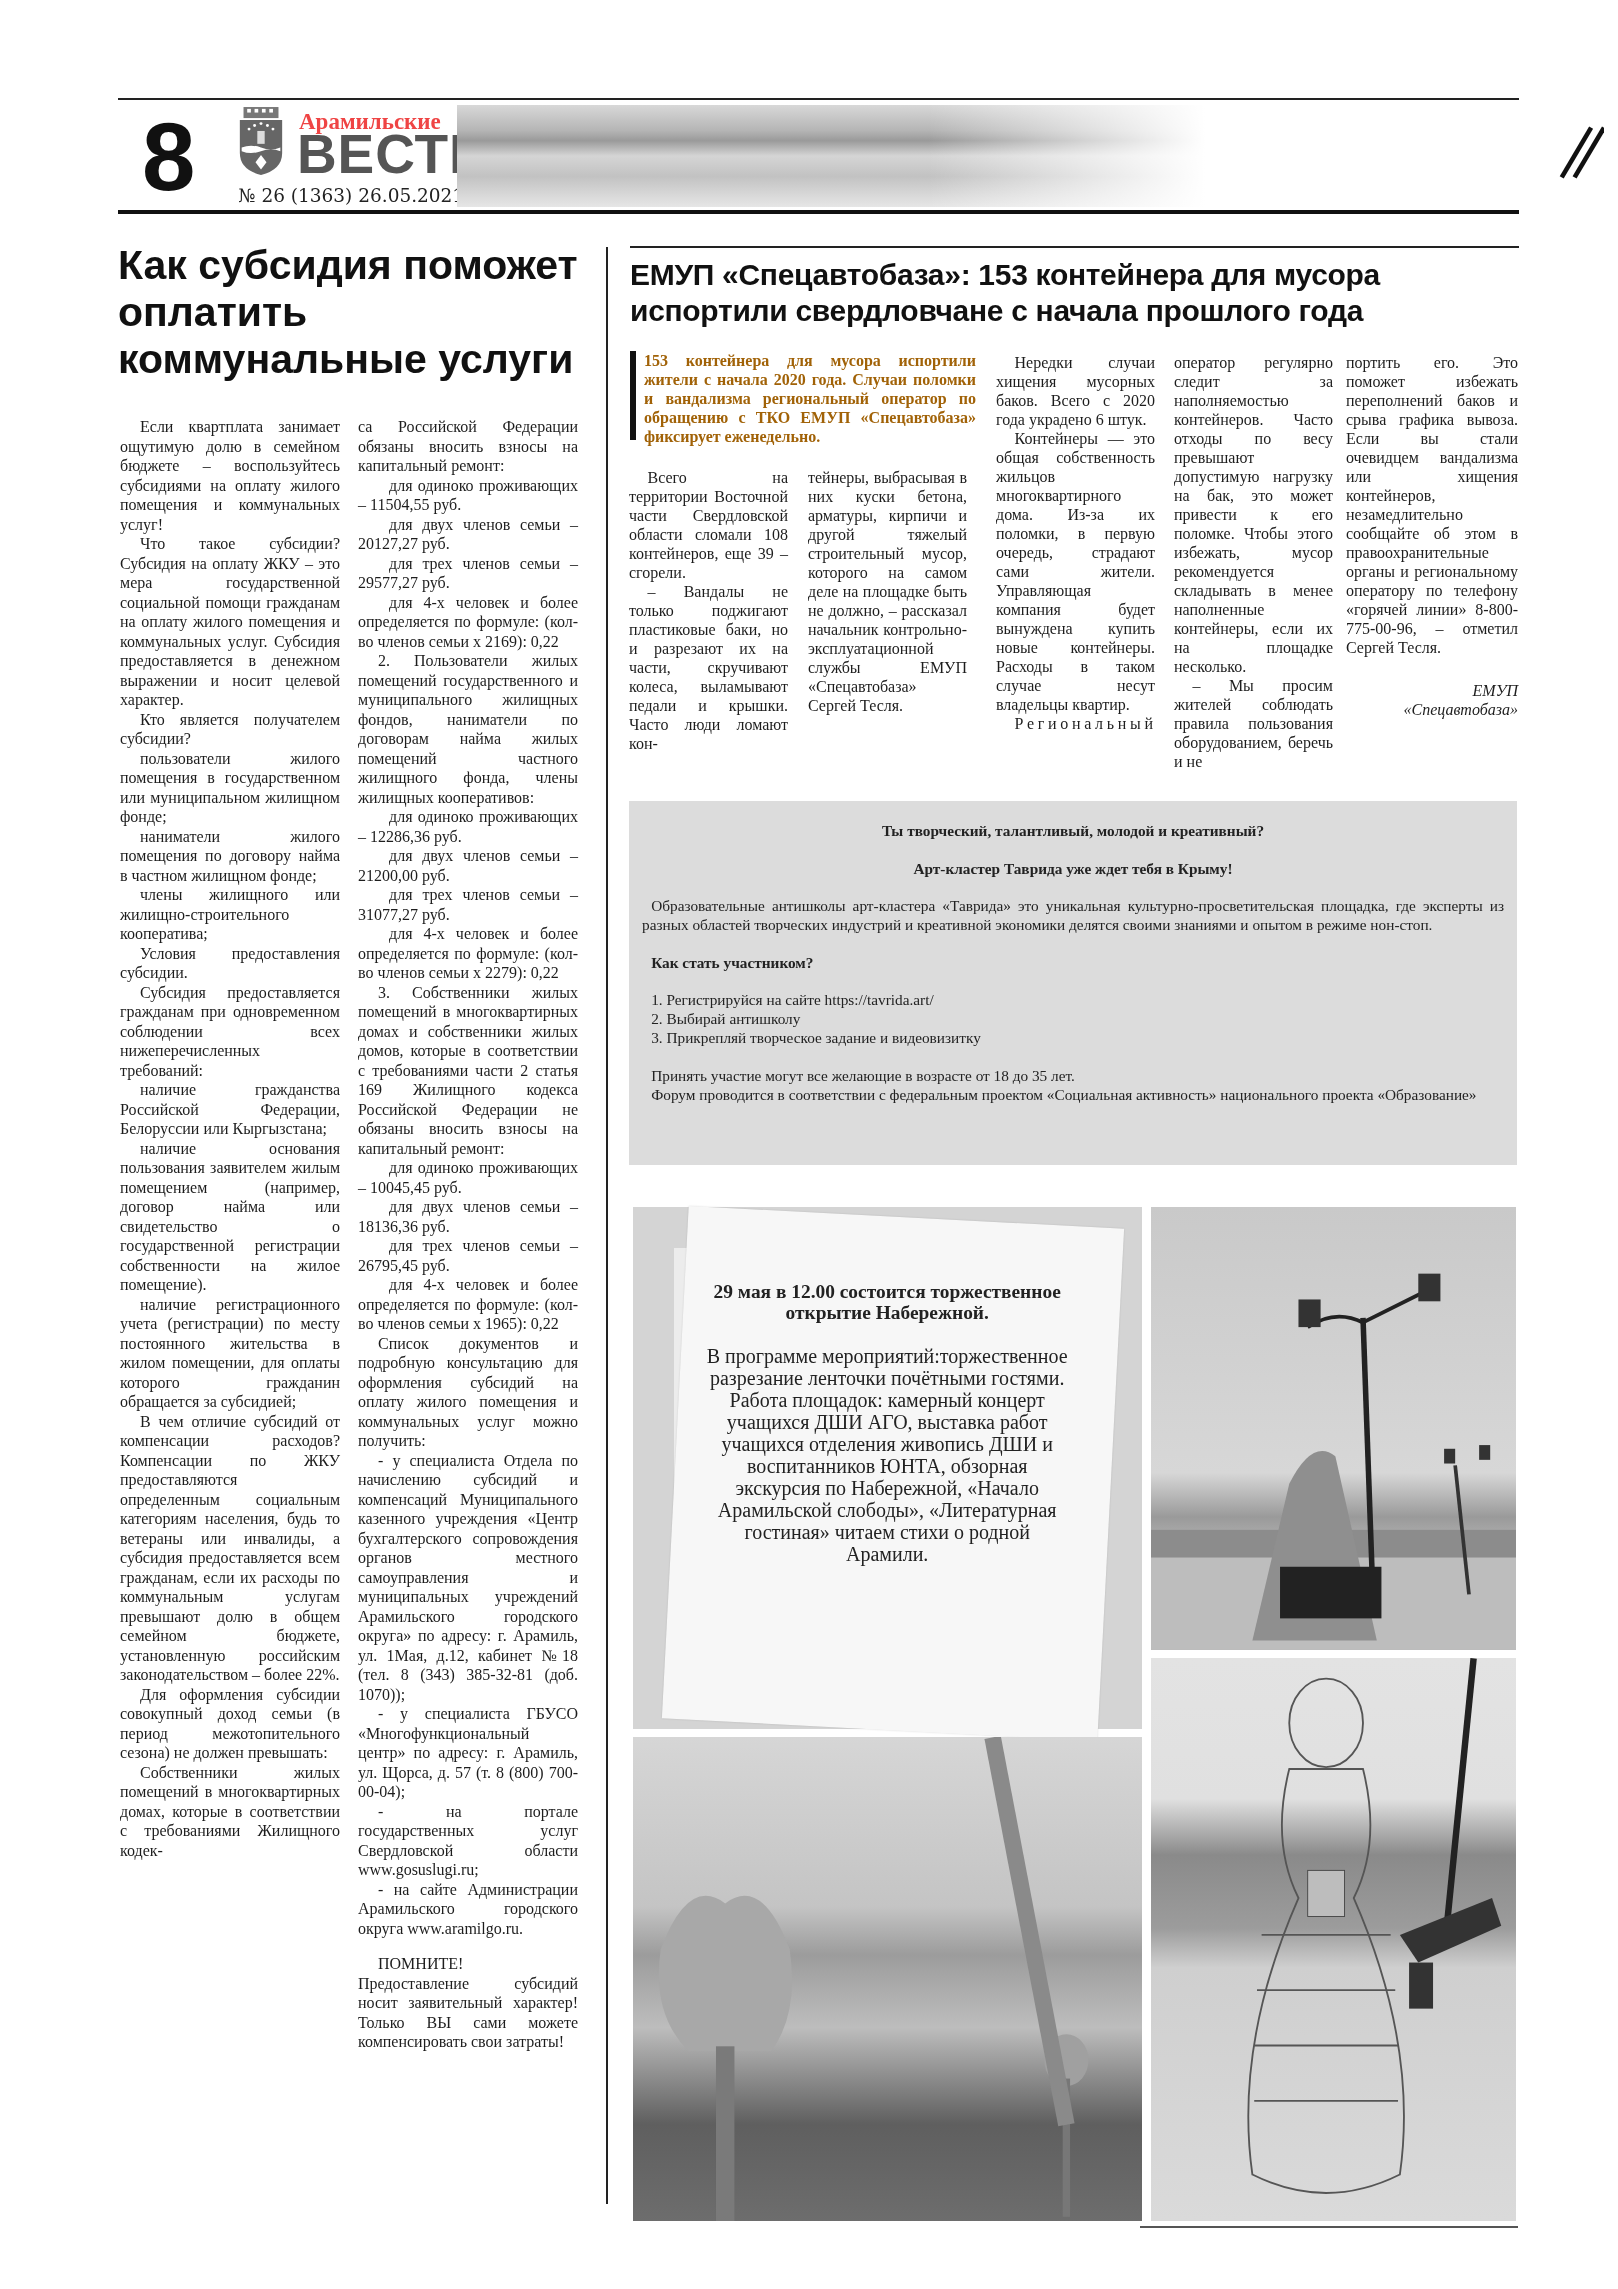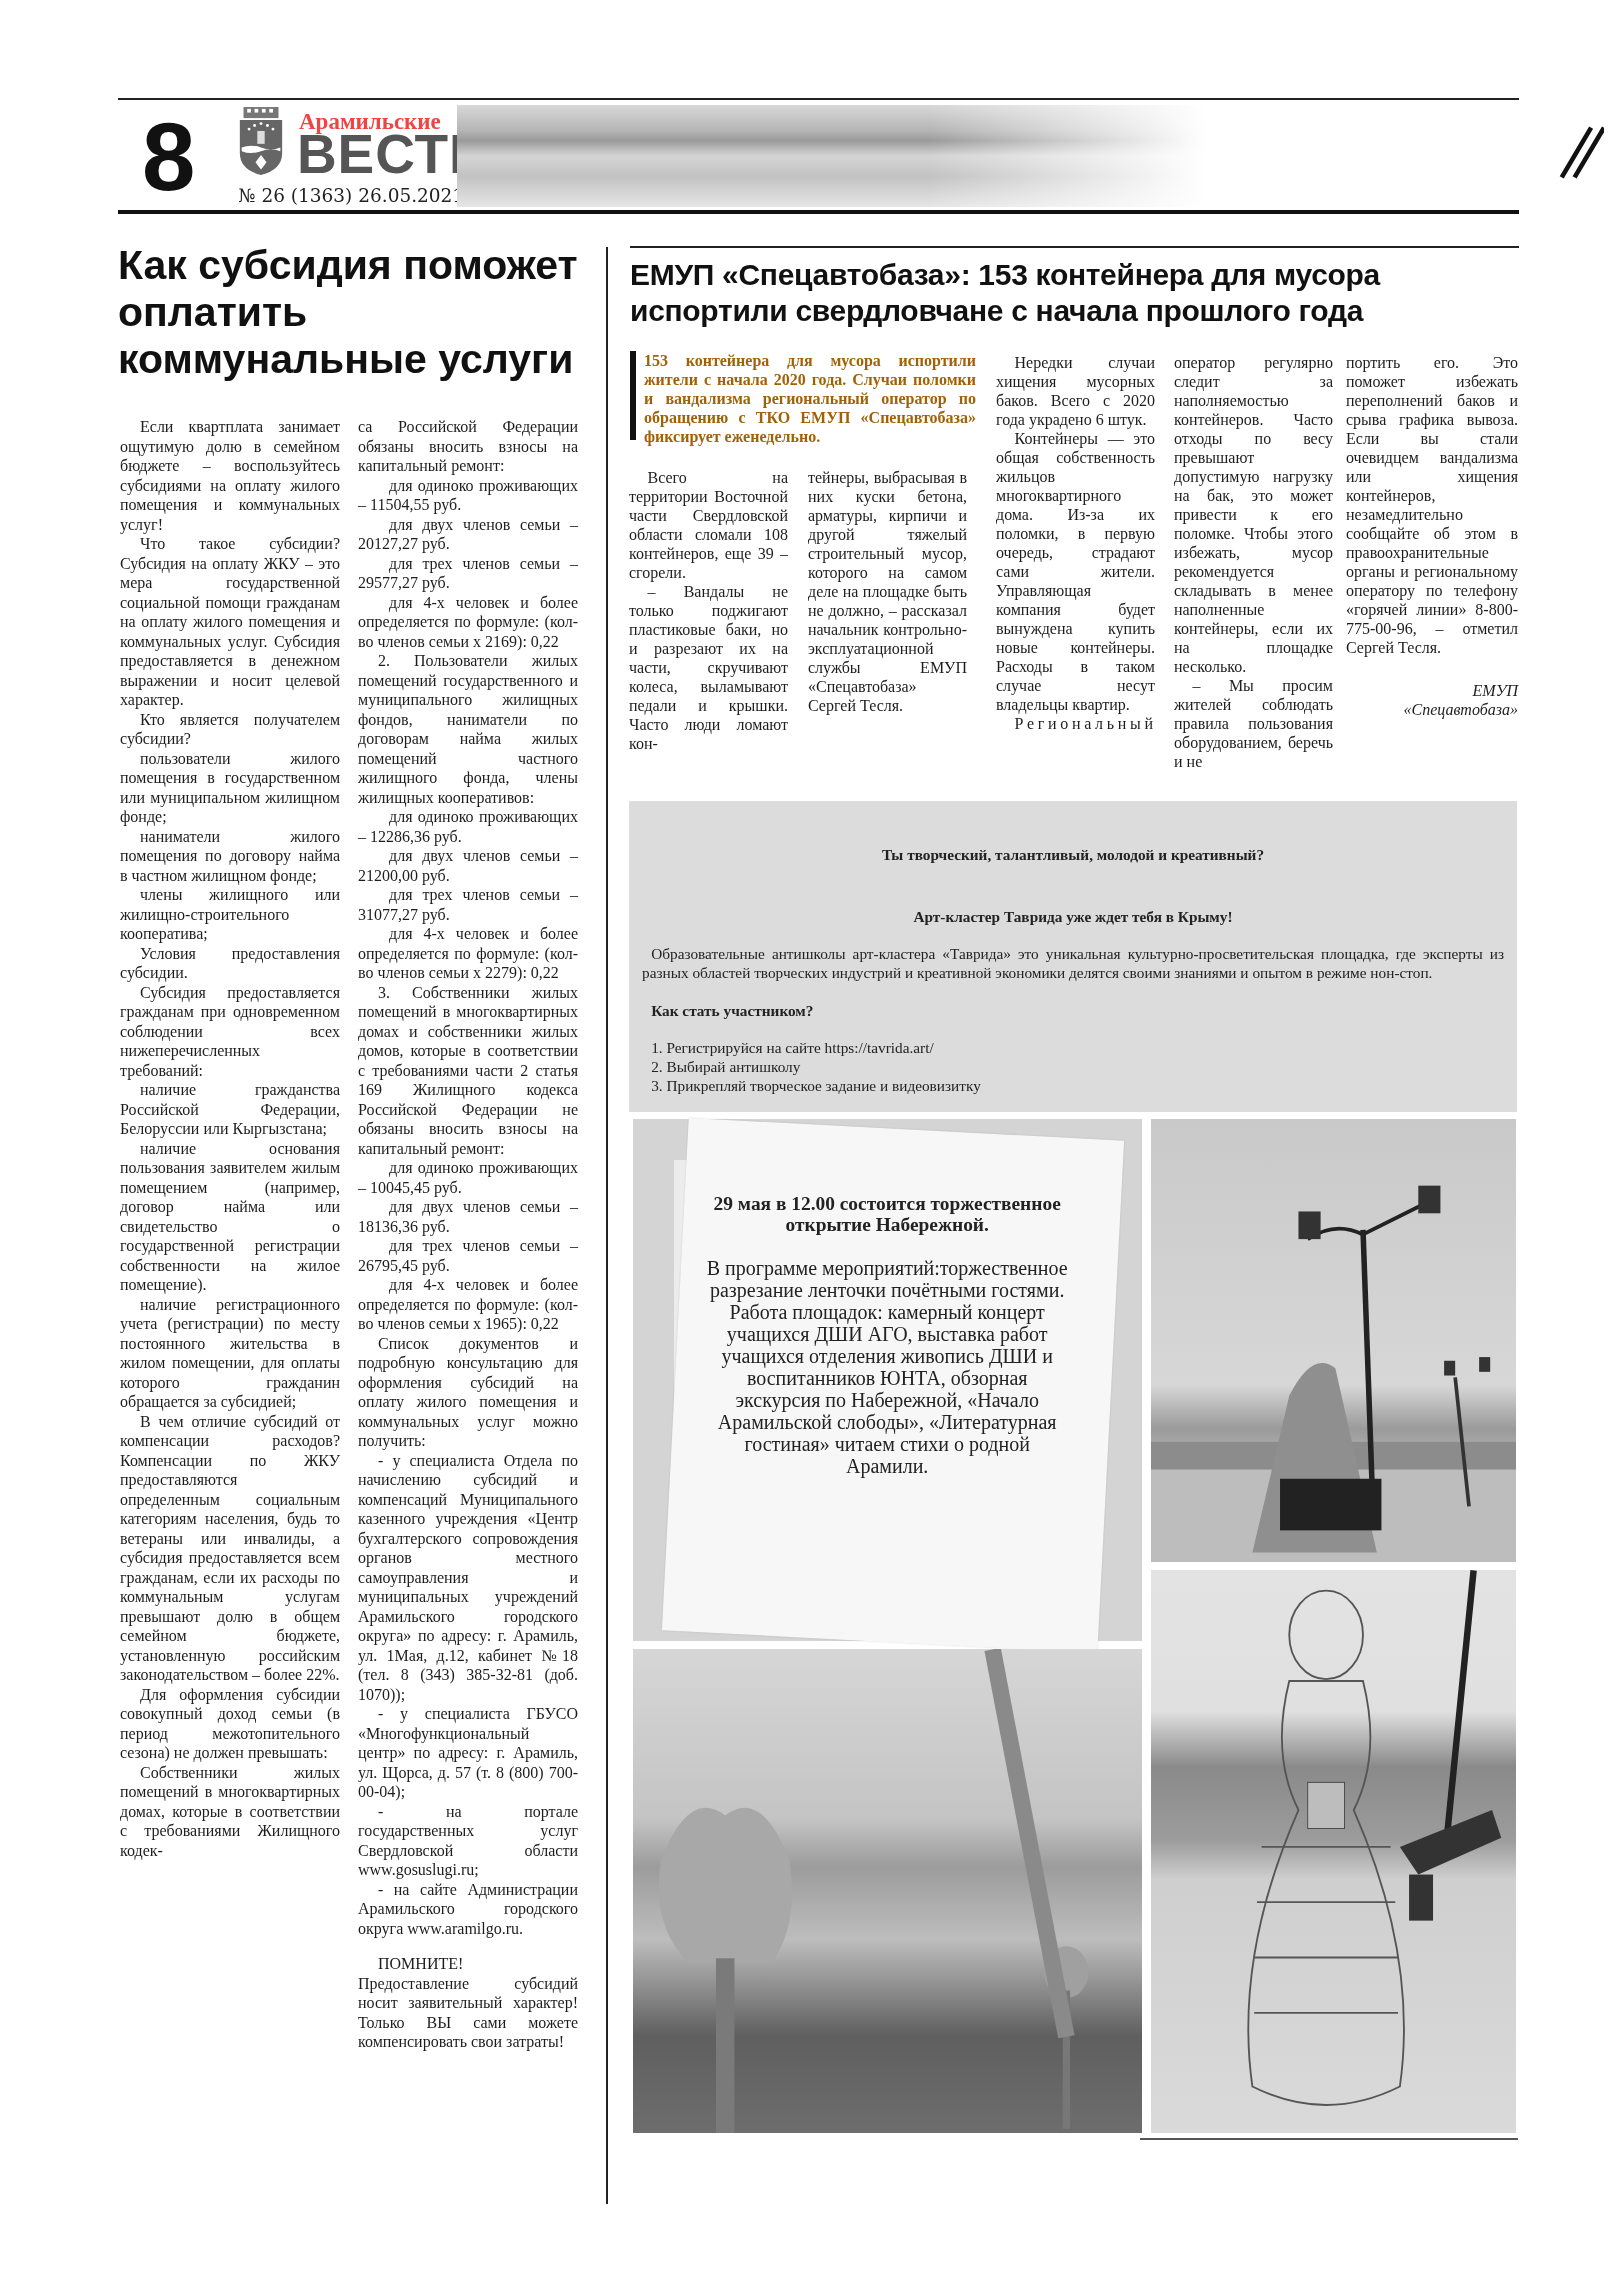--- a/index.html
+++ b/index.html
@@ -41,28 +41,28 @@
   .rc1 { left: 629px; top: 468px; width: 159px; }
   .rc2 { left: 808px; top: 468px; width: 159px; }
   .rc3 { left: 996px; top: 353px; width: 159px; }
   .rc4 { left: 1174px; top: 353px; width: 159px; }
   .rc5 { left: 1346px; top: 353px; width: 172px; }
   .spaced { letter-spacing: 3.7px; }
   .signature { text-align: right; font-style: italic; margin-top: 24px; text-indent: 0 !important; }
 
   
   .tavrida { position: absolute; left: 629px; top: 801px; width: 888px; height: 364px; background: #dcdcdc; font-family: "Liberation Serif", "DejaVu Serif", serif; font-size: 15.3px; line-height: 19px; color: #222; padding: 20px 13px 0 13px; }
-  .tavrida .center-bold { text-align: center; font-weight: 700; font-size: 15.3px; margin-top: 24px; }
+  .tavrida .center-bold { text-align: center; font-weight: 700; font-size: 15.3px; }
   .tavrida .gap { height: 18.5px; }
   .tavrida p.ind { text-indent: 9.2px; text-align: justify; }
   .tavrida .q { font-weight: 700; padding-left: 9.2px; }
   .tavrida .li { padding-left: 9.2px; }
 
   
-  .collage { position: absolute; left: 629px; top: 1112px; width: 890px; height: 1030px; background: #ffffff; }
+  .collage { position: absolute; left: 629px; top: 1200px; width: 890px; height: 1030px; background: #ffffff; }
   .panel-text-bg { position: absolute; left: 3.7px; top: 7.4px; width: 509px; height: 522px; background: #d4d4d4; }
   .panel-paper-back { position: absolute; left: 41px; top: 41px; width: 423px; height: 461px; background: #ececec; }
   .panel-paper-front { position: absolute; left: 42px; top: 9.2px; width: 436px; height: 513px; background: #f7f7f7; transform: rotate(3deg); transform-origin: 50% 50%; box-shadow: 0 0 1.8px rgba(0,0,0,0.15); }
   .event-text { position: absolute; left: 70px; top: 74px; width: 369px; text-align: center; font-size: 20px; line-height: 22px; color: #222; }
   .event-text .headline { font-weight: 700; font-size: 19.4px; line-height: 21px; margin-bottom: 22px; }
   .photo { position: absolute; overflow: hidden; }
   .photo-monument { left: 522px; top: 7.4px; width: 365px; height: 443px; background: linear-gradient(180deg, #c9c9c9 0%, #d7d7d7 60%, #9a9a9a 70%, #c2c2c2 80%, #b8b8b8 100%); }
   .photo-sculpture { left: 522px; top: 458px; width: 365px; height: 563px; background: linear-gradient(180deg, #e3e3e3 0%, #e0e0e0 25%, #8a8a8a 35%, #9c9c9c 48%, #cfcfcf 55%, #dadada 100%); }
   .photo-tulip { left: 3.7px; top: 537px; width: 509px; height: 484px; background: linear-gradient(180deg, #d6d6d6 0%, #c4c4c4 35%, #9c9c9c 45%, #bdbdbd 60%, #5f5f5f 80%, #6d6d6d 100%); }
   .collage-rule { position: absolute; left: 511px; top: 1026px; width: 378px; height: 1.8px; background: #555; }

